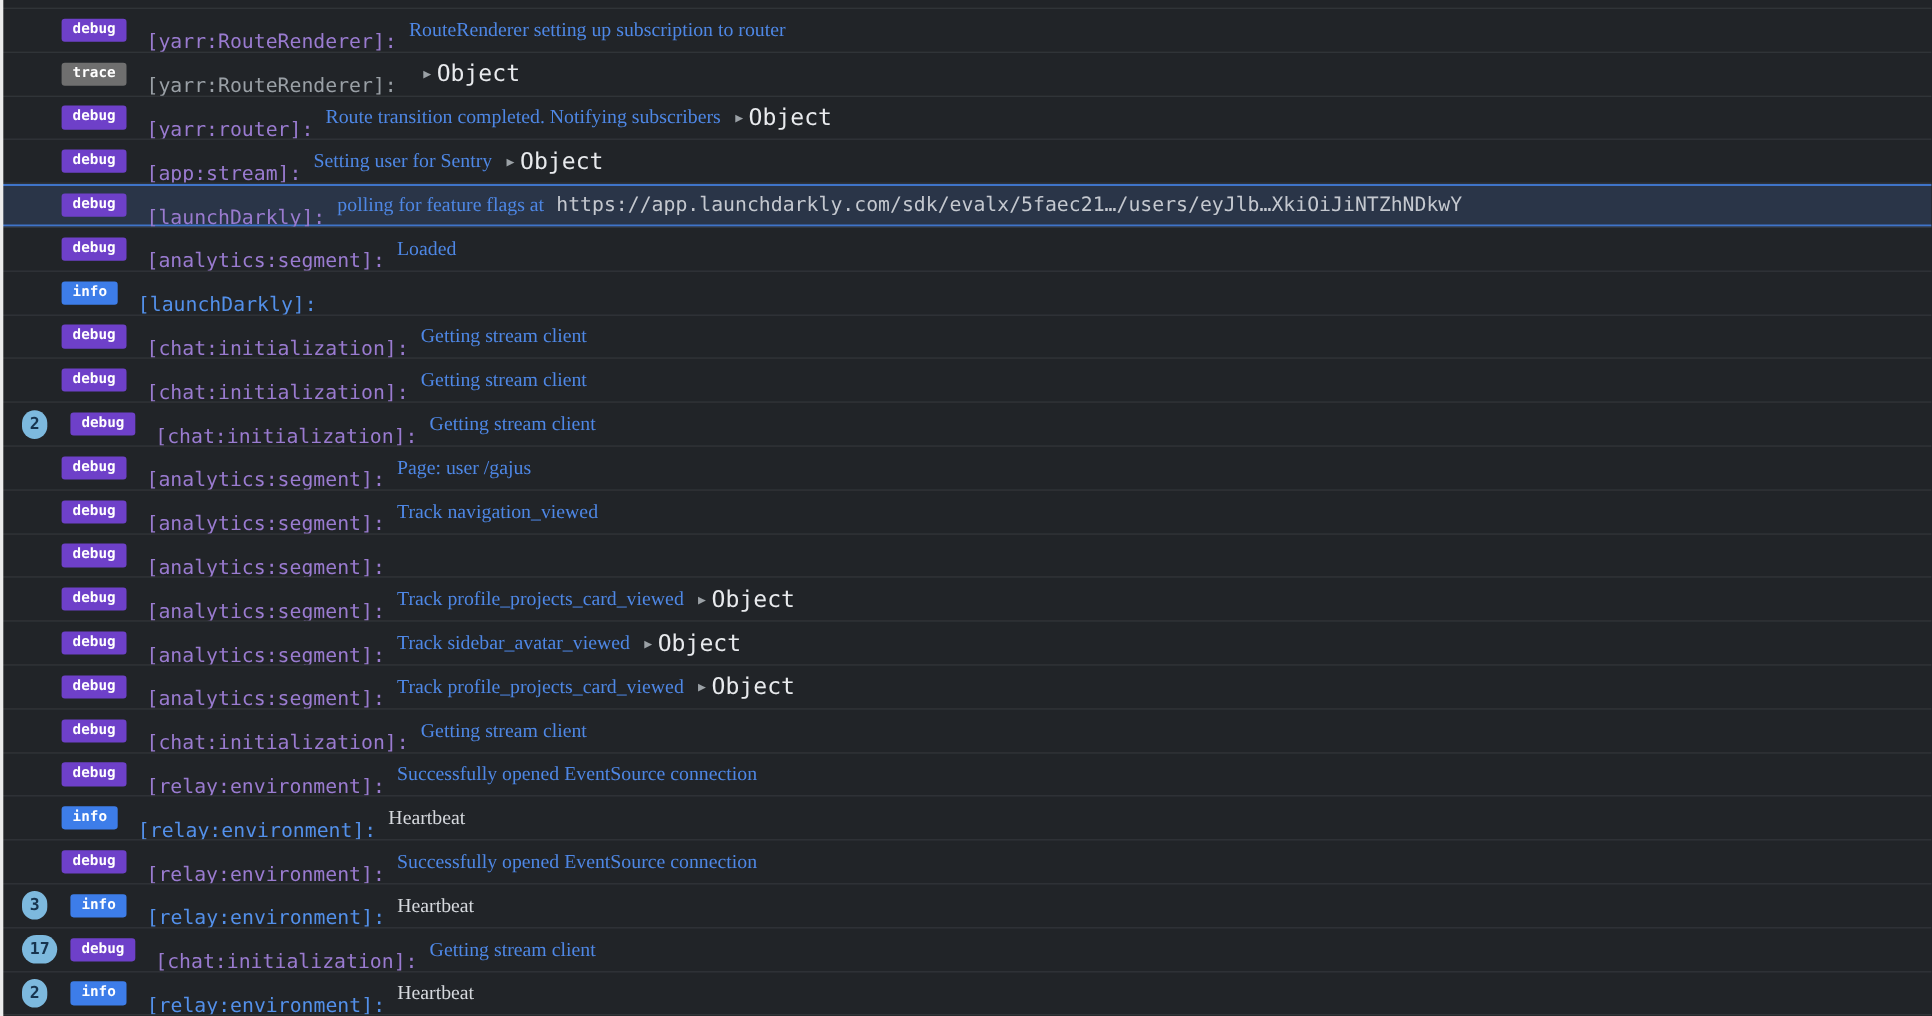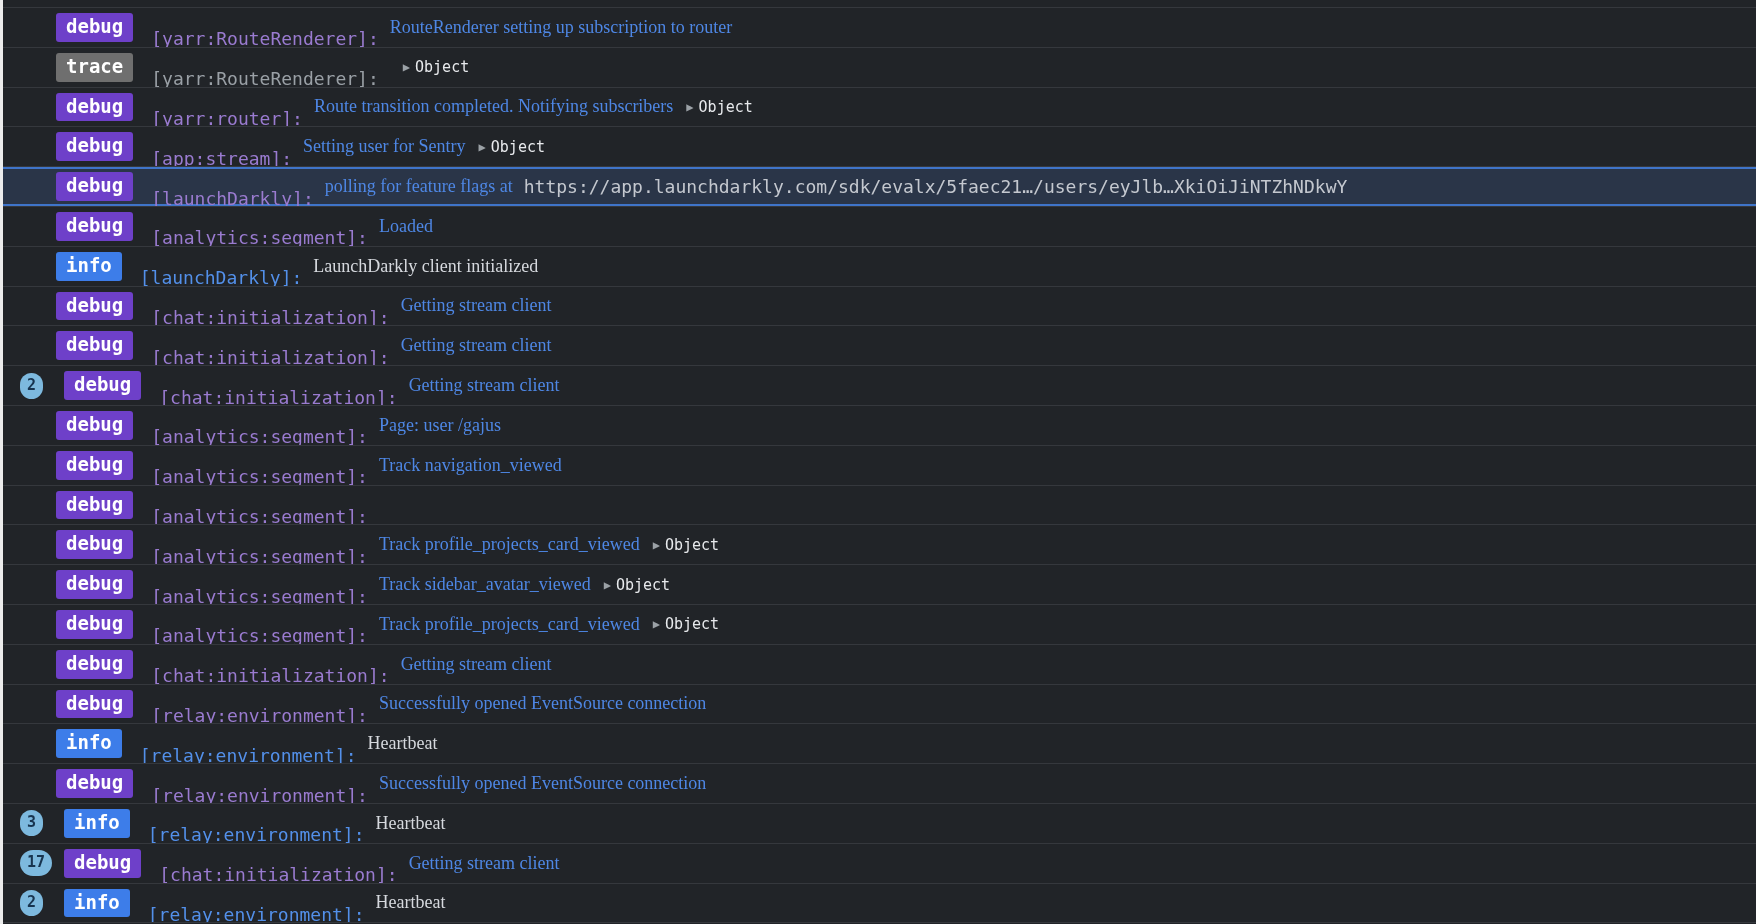--- a/index.html
+++ b/index.html
@@ -31,21 +31,21 @@
     letter-spacing: 0px;
   }
   .row.has-count { padding-left: 64px; }
   .row.highlighted {
     background: var(--highlight-row-bg, #2a3548);
     box-shadow: inset 0 2px 0 var(--highlight-border, #3f74c9),
                 inset 0 -2px 0 var(--highlight-border, #3f74c9);
   }
   .badge {
     flex: none;
-    font-weight: bold; font-size: 19px; line-height: 1.25;
+    font-weight: bold; font-size: 13px; line-height: 1.25;
     color: var(--badge-text, #fff);
     padding: 2px 10px 3px;
     border-radius: 3px;
     margin-right: 18px;
   }
   .level-debug .badge { background: var(--debug-badge-bg, #6e40c9); }
   .level-trace .badge { background: var(--trace-badge-bg, #6f6f6f); }
   .level-info  .badge { background: var(--info-badge-bg, #3d7de9); }
   .tag { margin-right: 11px; flex: none; margin-top: 23px; }
   .level-debug .tag { color: var(--tag-violet, #9a7bd0); }
@@ -53,21 +53,21 @@
   .level-info  .tag { color: var(--tag-blue, #5390ea); }
   .msg { color: var(--message-blue, #4e87e5); flex: none; font-family: Liberation Serif, serif; }
   .level-info .msg { color: var(--text-light, #d6d9de); }
   .link {
     color: var(--link-text, #c4c8cf);
     margin-left: 11px; flex: none;
     cursor: pointer;
   }
   .obj { margin-left: 13px; display: inline-flex; align-items: center; flex: none; cursor: default; }
   .tri { color: var(--triangle-gray, #9ba1a6); font-size: 12px; margin-right: 5px; }
-  .objlabel { color: var(--object-text, #e8eaed); font-size: 15px; }
+  .objlabel { color: var(--object-text, #e8eaed); font-size: 21px; }
   .count {
     position: absolute; left: 20px; top: 50%; transform: translateY(-50%);
     background: var(--count-badge-bg, #7db9de);
     color: var(--count-badge-text, #17344f);
     font-weight: bold; font-size: 15px; line-height: 1;
     min-width: 12px; padding: 5px 7px 6px;
     border-radius: 13px; text-align: center;
     z-index: 2;
   }
 </style>
@@ -128,21 +128,20 @@
 
     <span class="badge">debug</span>
     <span class="tag">[analytics:segment]:</span>
     <span class="msg">Loaded</span>
 
   </div>
       <div class="row level-info">
 
     <span class="badge">info</span>
     <span class="tag">[launchDarkly]:</span>
-    <span class="msg">LaunchDarkly client initialized</span>
 
   </div>
       <div class="row level-debug">
 
     <span class="badge">debug</span>
     <span class="tag">[chat:initialization]:</span>
     <span class="msg">Getting stream client</span>
 
   </div>
       <div class="row level-debug">

